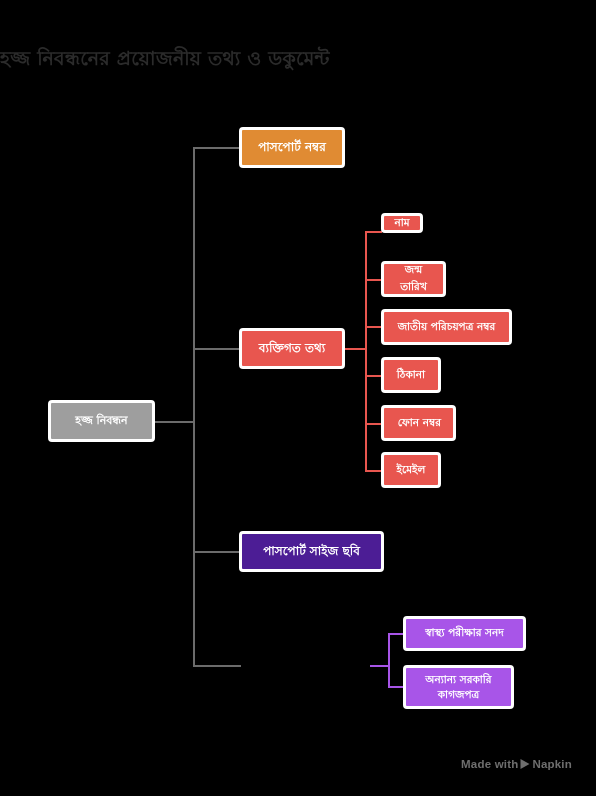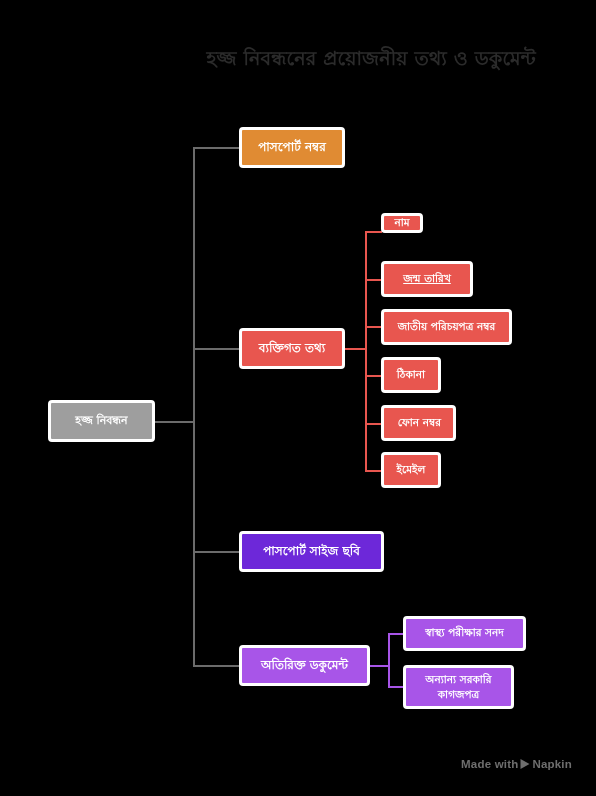--- a/index.html
+++ b/index.html
@@ -15,21 +15,21 @@
     overflow: hidden;
     font-family: "Liberation Sans", "DejaVu Sans", sans-serif;
   }
 
   
   #diagram-title {
     position: absolute;
     left: 0;
     top: 44px;
     width: 536px;
-    text-align: right;
+    text-align: left;
     color: #2b2b2b;
     font-size: 19px;
     font-weight: bold;
     letter-spacing: 0.2px;
     line-height: 28px;
     font-family: "DejaVu Sans", "Liberation Sans", sans-serif;
   }
 
   
   .node {
@@ -44,21 +44,21 @@
     border: 3px solid #ffffff;
     font-family: "DejaVu Sans", "Liberation Sans", sans-serif;
     font-weight: bold;
     z-index: 5;
     padding: 2px 12px;
   }
   .node-root   { background: #9e9e9e; font-size: 11px; }
   .node-orange { background: #e08b33; font-size: 12px; }
   .node-red    { background: #e8564f; font-size: 12px; }
   .node-redsm  { background: #e8564f; font-size: 10.5px; }
-  .node-pink   { background: #6d28d9; font-size: 12px; }
+  .node-pink   { background: #4c1d95; font-size: 12px; }
   .node-purple { background: #a855e8; font-size: 12px; }
   .node-purplesm { background: #a855e8; font-size: 10.5px; }
 
   
   .conn {
     position: absolute;
     z-index: 1;
   }
   .conn.h { height: 2px; }
   .conn.v { width: 2px; }
@@ -129,21 +129,21 @@
   </div>
 
   <div class="node node-red" style="left:239px; top:328px; width:106px; height:41px;">
     <span>ব্যক্তিগত তথ্য</span>
   </div>
 
   <div class="node node-redsm" style="left:381px; top:213px; width:42px; height:20px;">
     <span>নাম</span>
   </div>
 
-  <div class="node node-redsm" style="left:381px; top:261px; width:92px; height:36px;text-decoration:underline;">
+  <div class="node node-redsm" style="left:381px; top:261px; width:65px; height:36px;">
     <span>জন্ম তারিখ</span>
   </div>
 
   <div class="node node-redsm" style="left:381px; top:309px; width:131px; height:36px;">
     <span>জাতীয় পরিচয়পত্র নম্বর</span>
   </div>
 
   <div class="node node-redsm" style="left:381px; top:357px; width:60px; height:36px;">
     <span>ঠিকানা</span>
   </div>
@@ -153,23 +153,20 @@
   </div>
 
   <div class="node node-redsm" style="left:381px; top:452px; width:60px; height:36px;">
     <span>ইমেইল</span>
   </div>
 
   <div class="node node-pink" style="left:239px; top:531px; width:145px; height:41px;">
     <span>পাসপোর্ট সাইজ ছবি</span>
   </div>
 
-  <div class="node node-purple" style="left:239px; top:645px; width:131px; height:41px;">
-    <span>অতিরিক্ত ডকুমেন্ট</span>
-  </div>
 
   <div class="node node-purplesm" style="left:403px; top:616px; width:123px; height:35px;justify-content:center;">
     <span>স্বাস্থ্য পরীক্ষার সনদ</span>
   </div>
 
   <div class="node node-purplesm" style="left:403px; top:665px; width:111px; height:44px; line-height:15px;">
     <span>অন্যান্য সরকারি কাগজপত্র</span>
   </div>
 
   <div id="watermark">

